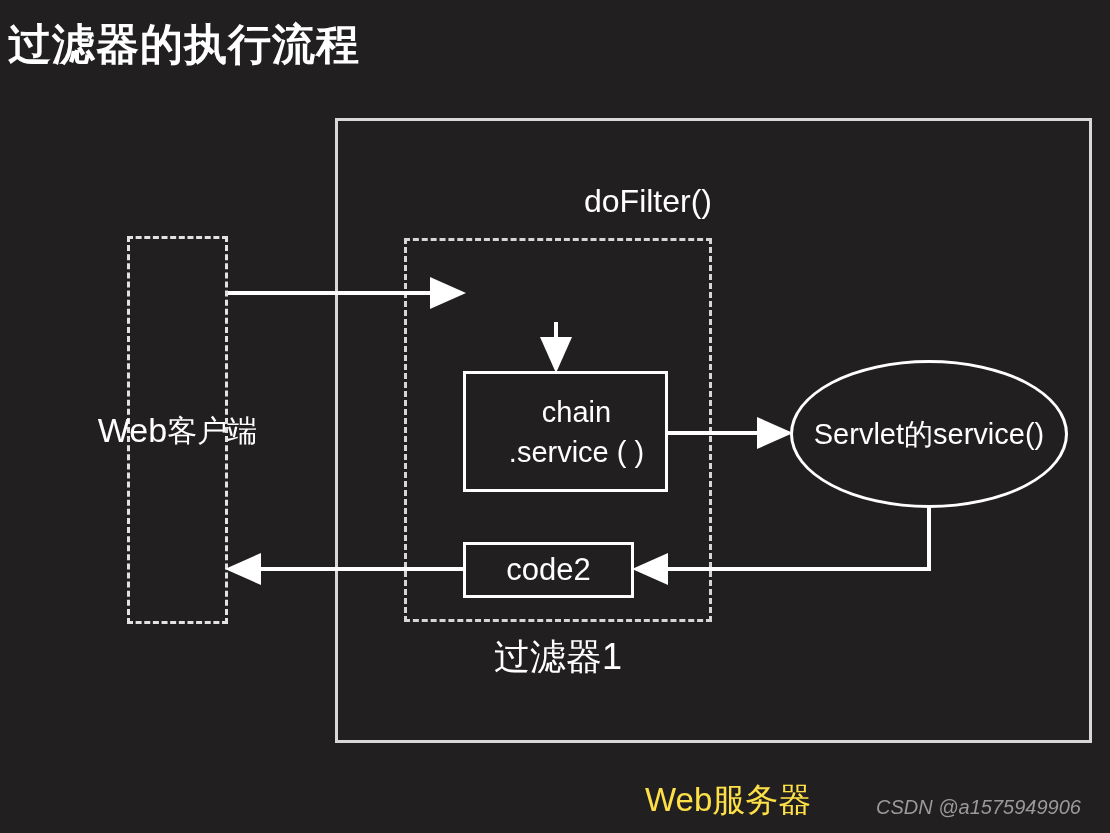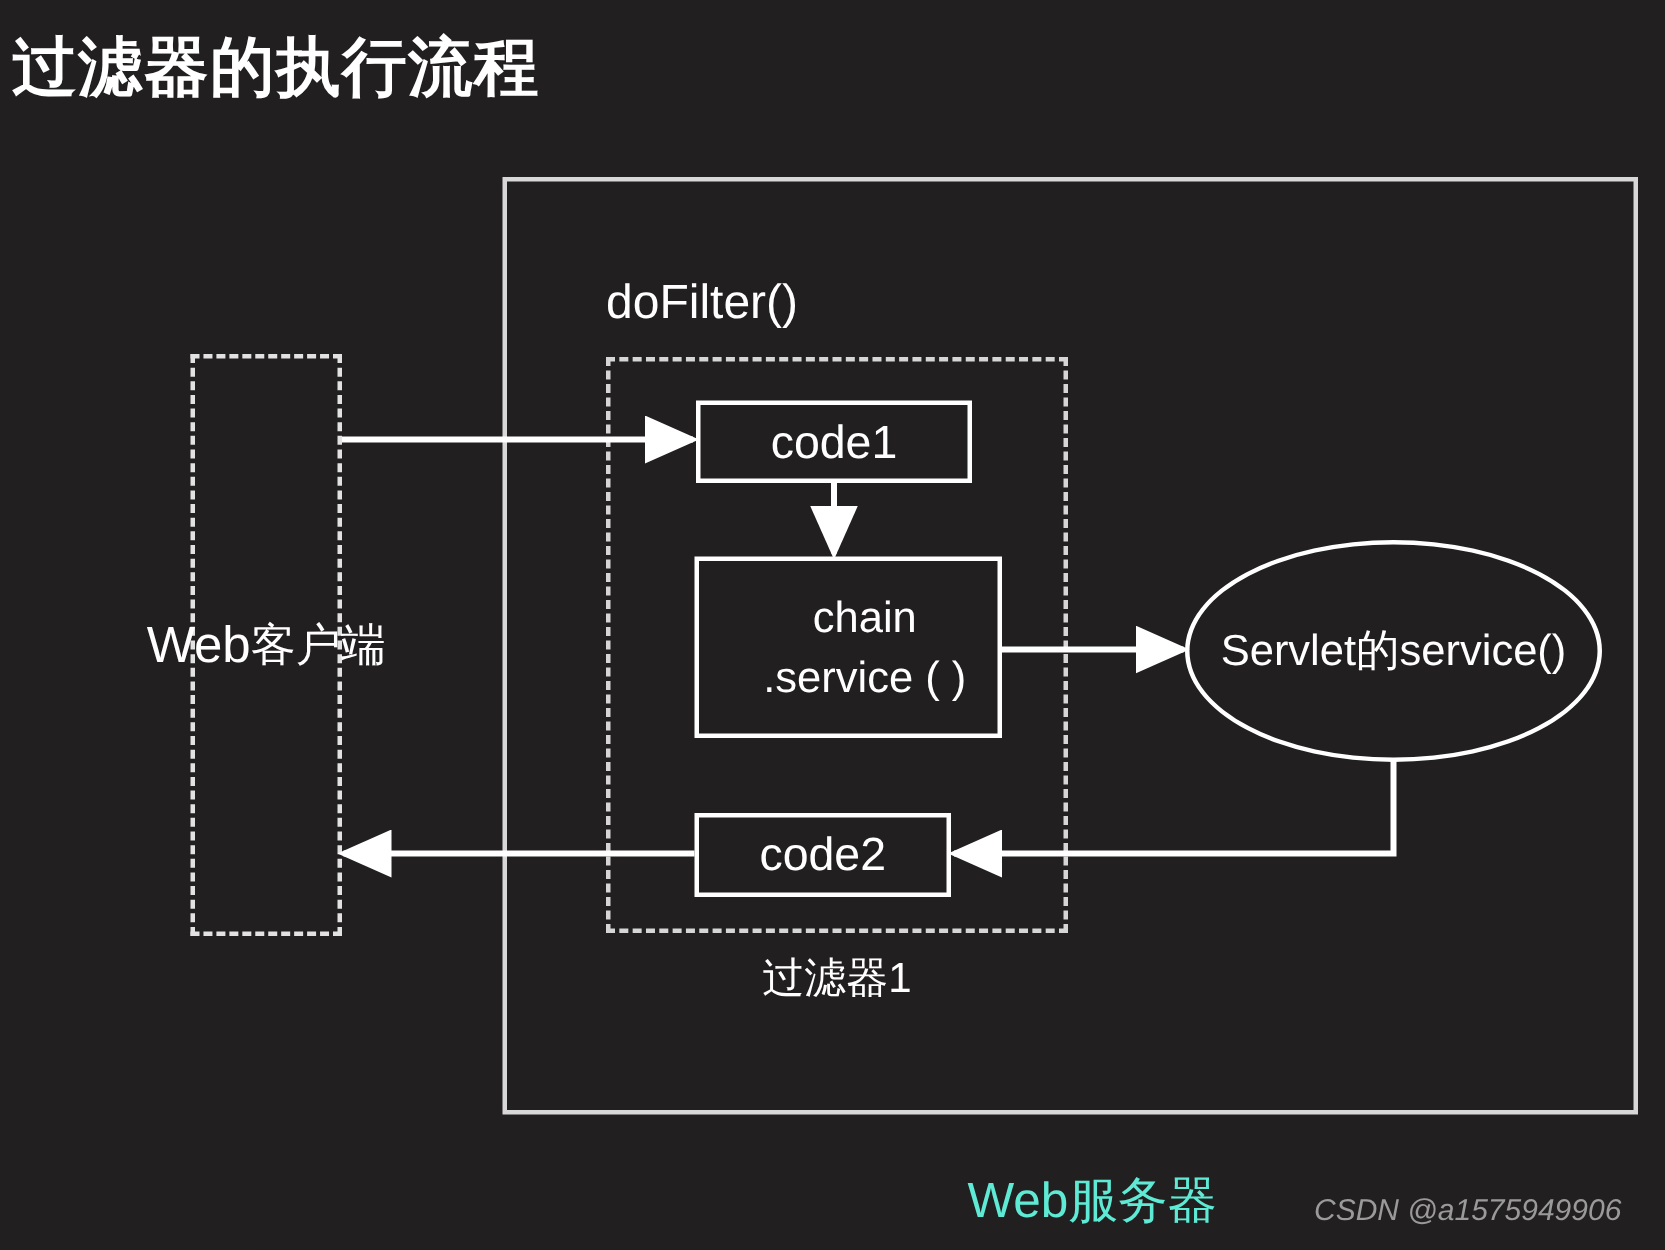--- a/index.html
+++ b/index.html
@@ -62,41 +62,41 @@
     font-size: 30px;
     line-height: 39px;
     color: #ffffff;
   }
   
   .dofilter-label {
     position: absolute;
     left: 404px;
     top: 183px;
     width: 308px;
-    text-align: left;
+    text-align: right;
     font-size: 32px;
     color: #ffffff;
   }
   
   .filter-box {
     position: absolute;
     left: 404px;
     top: 238px;
     width: 308px;
     height: 384px;
     border: 3px dashed #d6d6d6;
     box-sizing: border-box;
   }
   .filter-caption {
     position: absolute;
     left: 404px;
     top: 633px;
     width: 308px;
     text-align: center;
-    font-size: 28px;
+    font-size: 36px;
     color: #ffffff;
   }
   
   .node-box {
     position: absolute;
     border: 3px solid #ffffff;
     box-sizing: border-box;
     display: flex;
     flex-direction: column;
     align-items: center;
@@ -145,21 +145,21 @@
     font-size: 29px;
     line-height: 38px;
     color: #ffffff;
   }
   
   .server-caption {
     position: absolute;
     left: 645px;
     top: 778px;
     font-size: 33px;
-    color: #5eead4;
+    color: #fde047;
     white-space: nowrap;
   }
   .watermark {
     position: absolute;
     left: 876px;
     top: 796px;
     font-size: 20px;
     color: #9a9a9a;
     white-space: nowrap;
     font-style: italic;
@@ -187,23 +187,20 @@
     <span class="client-label-cjk">客</span>
     <span class="client-label-cjk">户</span>
     <span class="client-label-cjk">端</span>
   </div>
 
   <div class="dofilter-label">doFilter()</div>
 
   <div class="filter-box"></div>
   <div class="filter-caption">过滤器1</div>
 
-  <div class="node-box" id="node-code1">
-    <span>code1</span>
-  </div>
 
   <div class="node-box" id="node-chain">
     <span>chain</span>
     <span>.service ( )</span>
   </div>
 
   <div class="node-box" id="node-code2">
     <span>code2</span>
   </div>
 

